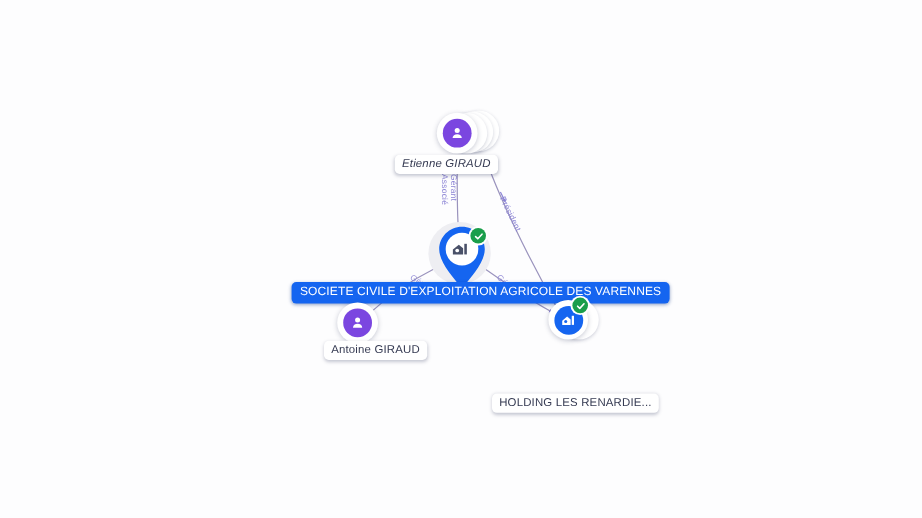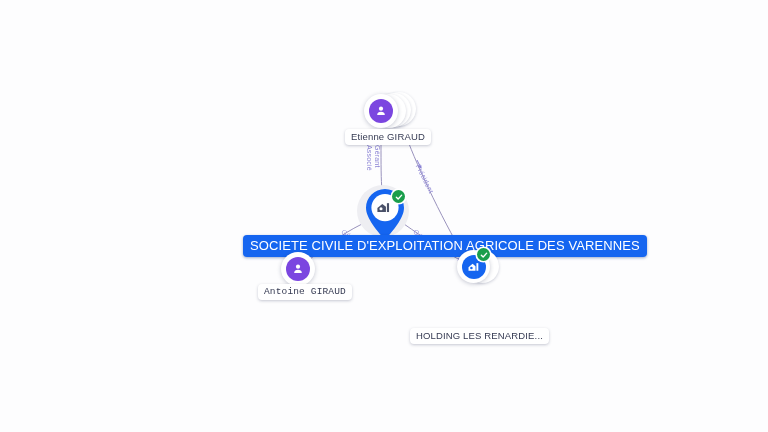--- a/index.html
+++ b/index.html
@@ -37,21 +37,21 @@
   .chip{
     position:absolute;white-space:nowrap;
     background:#ffffff;color:#353a52;
     border-radius:4px;
     padding:2px 6px 3px 6px;
     font-size:9.5px;letter-spacing:.15px;
     box-shadow:0 1px 3px rgba(30,40,80,.25);
   }
   .chip.focus{
     background:#1565f0;color:#ffffff;
-    font-size:13px;font-weight:400;letter-spacing:.1px;
+    font-size:10px;font-weight:400;letter-spacing:.1px;
     box-shadow:0 1px 3px rgba(10,50,130,.4);
     padding:3px 7px 4px 7px;
   }
 
   
   .edge-label{
     position:absolute;color:#8a82d4;
     font-size:7px;letter-spacing:.2px;line-height:7.5px;
     white-space:nowrap;transform-origin:0 0;
   }
@@ -108,21 +108,21 @@
     <div class="node-stack" style="left:14px;top:4px;width:34px;height:34px;"></div>
     <div class="avatar person" style="left:6px;top:4px;width:34px;height:34px;">
       <div class="avatar-inner person-sm">
         <svg width="14" height="14" viewBox="0 0 24 24" fill="#ffffff">
           <circle cx="12" cy="8" r="3.6"></circle>
           <path d="M5.4 19c0-3.6 3-5.6 6.6-5.6s6.6 2 6.6 5.6z"></path>
         </svg>
       </div>
     </div>
   </div>
-  <div class="chip" style="left:345px;top:129px;">
+  <div class="chip" style="left:329px;top:129px;font-style:italic;">
     <span>Etienne GIRAUD</span>
   </div>
 
   <div class="halo" style="left:357px;top:185px;width:52px;height:52px;"></div>
 
   <div class="node" style="left:362px;top:186px;width:46px;height:56px;">
     
     <svg width="46" height="56" viewBox="0 0 46 56">
       <path d="M23 3 C12.5 3 4 11.4 4 21.8 C4 32.6 16 45.5 21.2 52.2 C22.1 53.4 23.9 53.4 24.8 52.2 C30 45.5 42 32.6 42 21.8 C42 11.4 33.5 3 23 3 Z" fill="#1565f0"></path>
       <circle cx="23" cy="21.6" r="13.6" fill="#ffffff"></circle>
@@ -146,21 +146,21 @@
   <div class="node" style="left:281px;top:252px;width:34px;height:34px;">
     <div class="avatar person" style="left:0;top:0;width:34px;height:34px;">
       <div class="avatar-inner person-sm">
         <svg width="14" height="14" viewBox="0 0 24 24" fill="#ffffff">
           <circle cx="12" cy="8" r="3.6"></circle>
           <path d="M5.4 19c0-3.6 3-5.6 6.6-5.6s6.6 2 6.6 5.6z"></path>
         </svg>
       </div>
     </div>
   </div>
-  <div class="chip" style="left:258px;top:284px;font-family:Liberation Mono, monospace;">
+  <div class="chip" style="left:270px;top:284px;">
     <span>Antoine GIRAUD</span>
   </div>
 
   <div class="node" style="left:455px;top:248px;width:48px;height:38px;">
     <div class="node-stack" style="left:11px;top:2px;width:33px;height:33px;"></div>
     <div class="avatar" style="left:2px;top:2px;width:33px;height:33px;">
       <div class="avatar-inner" style="width:24px;height:24px;background:#1565f0;">
         <svg width="14" height="14" viewBox="0 0 24 24" fill="#ffffff">
           <path d="M2.6 12.4 L9.6 6.6 L14.6 10.6 L14.6 18.4 L2.6 18.4 Z"></path>
           <rect x="16.2" y="5.4" width="3.2" height="13"></rect>

